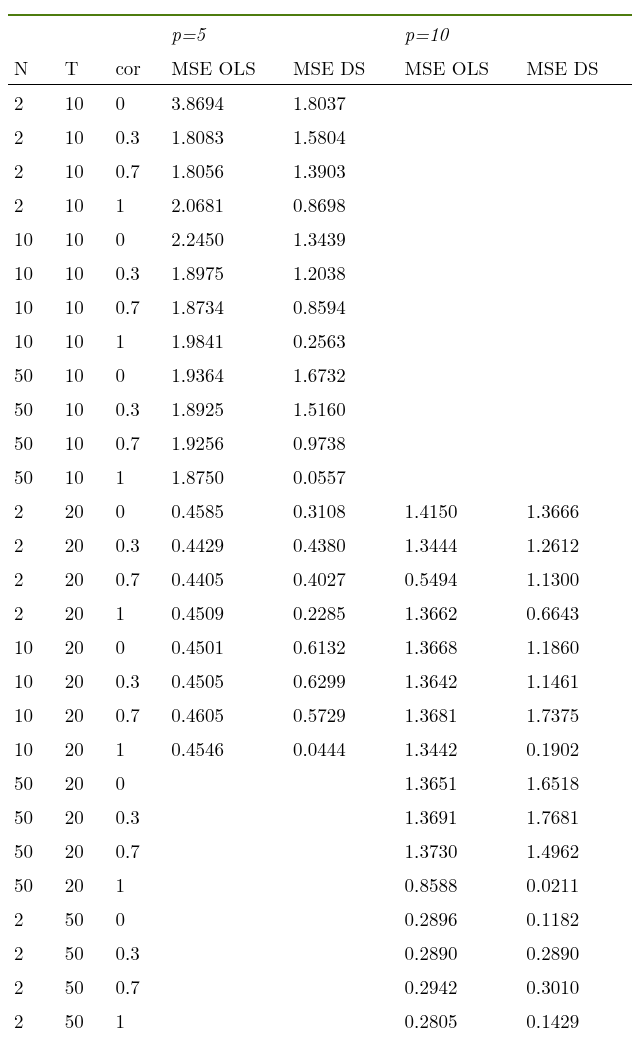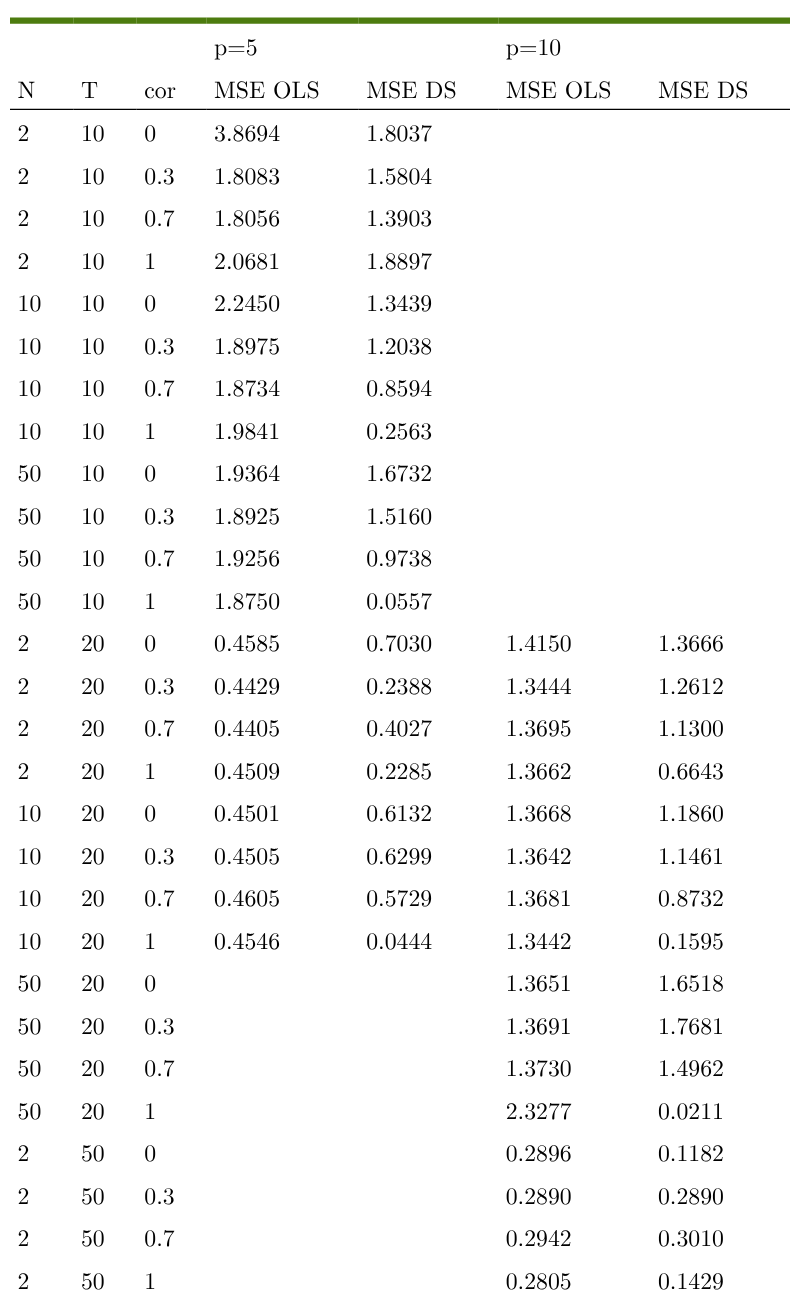--- a/index.html
+++ b/index.html
@@ -30,21 +30,22 @@
   col.c-ds2 { width: 110px; }
 
   th, td {
     text-align: left;
     padding: 3.5px 6px;
     font-weight: normal;
     white-space: nowrap;
     overflow: hidden;
   }
   thead tr.top-row th {
-    border-top: 5px solid #4d7c0f;
+    border-top: 2px solid #4d7c0f;
+    font-style: italic;
   }
   thead tr.bot-row th {
     border-bottom: 1px solid #000;
     vertical-align: bottom;
   }
   tbody tr:last-child td {
     border-bottom: 1px solid #000;
   }
   .num {
     font-variant-numeric: tabular-nums;
@@ -110,21 +111,21 @@
           <td class="num">1.8056</td>
           <td class="num">1.3903</td>
           <td class="num"></td>
           <td class="num"></td>
         </tr>
         <tr>
           <td class="num">2</td>
           <td class="num">10</td>
           <td class="num">1</td>
           <td class="num">2.0681</td>
-          <td class="num">1.8897</td>
+          <td class="num">0.8698</td>
           <td class="num"></td>
           <td class="num"></td>
         </tr>
         <tr>
           <td class="num">10</td>
           <td class="num">10</td>
           <td class="num">0</td>
           <td class="num">2.2450</td>
           <td class="num">1.3439</td>
           <td class="num"></td>
@@ -191,40 +192,40 @@
           <td class="num">1.8750</td>
           <td class="num">0.0557</td>
           <td class="num"></td>
           <td class="num"></td>
         </tr>
         <tr>
           <td class="num">2</td>
           <td class="num">20</td>
           <td class="num">0</td>
           <td class="num">0.4585</td>
-          <td class="num">0.7030</td>
+          <td class="num">0.3108</td>
           <td class="num">1.4150</td>
           <td class="num">1.3666</td>
         </tr>
         <tr>
           <td class="num">2</td>
           <td class="num">20</td>
           <td class="num">0.3</td>
           <td class="num">0.4429</td>
-          <td class="num">0.2388</td>
+          <td class="num">0.4380</td>
           <td class="num">1.3444</td>
           <td class="num">1.2612</td>
         </tr>
         <tr>
           <td class="num">2</td>
           <td class="num">20</td>
           <td class="num">0.7</td>
           <td class="num">0.4405</td>
           <td class="num">0.4027</td>
-          <td class="num">1.3695</td>
+          <td class="num">0.5494</td>
           <td class="num">1.1300</td>
         </tr>
         <tr>
           <td class="num">2</td>
           <td class="num">20</td>
           <td class="num">1</td>
           <td class="num">0.4509</td>
           <td class="num">0.2285</td>
           <td class="num">1.3662</td>
           <td class="num">0.6643</td>
@@ -247,30 +248,30 @@
           <td class="num">1.3642</td>
           <td class="num">1.1461</td>
         </tr>
         <tr>
           <td class="num">10</td>
           <td class="num">20</td>
           <td class="num">0.7</td>
           <td class="num">0.4605</td>
           <td class="num">0.5729</td>
           <td class="num">1.3681</td>
-          <td class="num">0.8732</td>
+          <td class="num">1.7375</td>
         </tr>
         <tr>
           <td class="num">10</td>
           <td class="num">20</td>
           <td class="num">1</td>
           <td class="num">0.4546</td>
           <td class="num">0.0444</td>
           <td class="num">1.3442</td>
-          <td class="num">0.1595</td>
+          <td class="num">0.1902</td>
         </tr>
         <tr>
           <td class="num">50</td>
           <td class="num">20</td>
           <td class="num">0</td>
           <td class="num"></td>
           <td class="num"></td>
           <td class="num">1.3651</td>
           <td class="num">1.6518</td>
         </tr>
@@ -291,21 +292,21 @@
           <td class="num"></td>
           <td class="num">1.3730</td>
           <td class="num">1.4962</td>
         </tr>
         <tr>
           <td class="num">50</td>
           <td class="num">20</td>
           <td class="num">1</td>
           <td class="num"></td>
           <td class="num"></td>
-          <td class="num">2.3277</td>
+          <td class="num">0.8588</td>
           <td class="num">0.0211</td>
         </tr>
         <tr>
           <td class="num">2</td>
           <td class="num">50</td>
           <td class="num">0</td>
           <td class="num"></td>
           <td class="num"></td>
           <td class="num">0.2896</td>
           <td class="num">0.1182</td>

